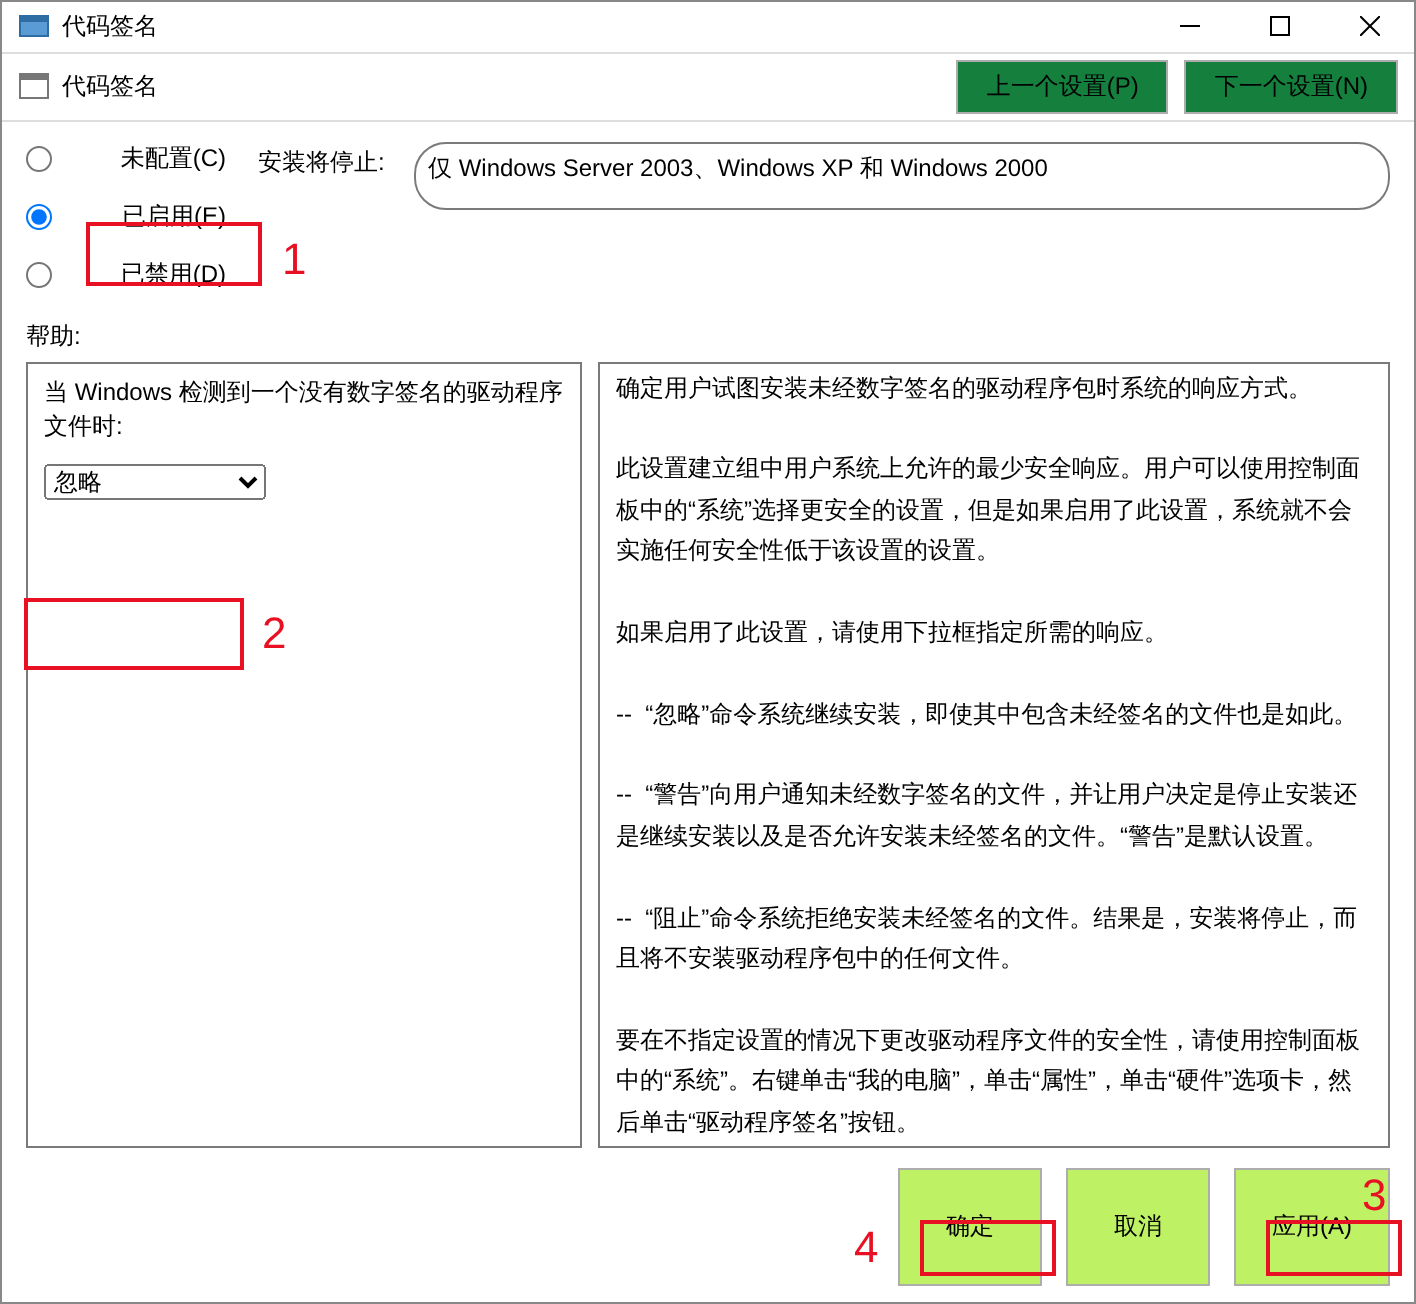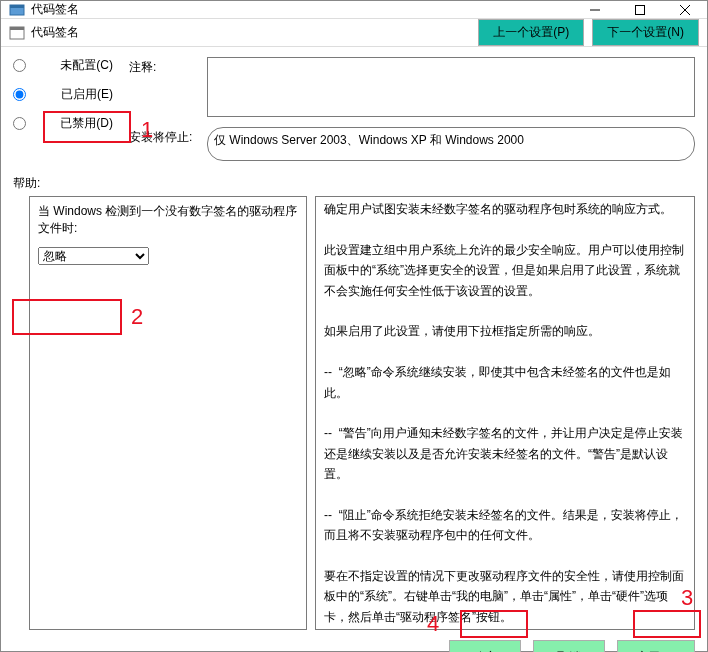--- a/index.html
+++ b/index.html
@@ -43,21 +43,21 @@
     padding-left: 8px;
     border-bottom: 1px solid #ddd;
   }
   .toolbar-icon {
     width: 16px; height: 16px;
     margin-right: 6px;
   }
   .toolbar-title { flex: 1; }
   .nav-btn {
     border: 1px solid #adadad;
-    background: #14b8a6;
+    background: #15803d;
     padding: 4px 14px;
     margin-right: 8px;
     font-family: inherit;
     font-size: 12px;
   }
   .content {
     flex: 1;
     display: flex;
     flex-direction: column;
     padding: 10px 12px 8px 12px;
@@ -120,21 +120,20 @@
     display:flex;
     gap:8px;
     min-height:0;
   }
   .left-pane {
     width: 278px;
     border:1px solid #7a7a7a;
     padding:6px 8px;
     display:flex;
     flex-direction:column;
-    margin-left:16px;
   }
   .right-pane {
     flex:1;
     border:1px solid #7a7a7a;
     padding:2px 8px;
     overflow-y:auto;
     white-space:pre-wrap;
     line-height:1.7;
   }
   select {
@@ -144,22 +143,22 @@
     margin-top:10px;
   }
   .bottom-buttons {
     display:flex;
     justify-content:flex-end;
     gap:12px;
     padding-top:10px;
   }
   .dlg-btn {
     border:1px solid #adadad;
-    background:#86efac;
-    padding:8px 18px;
+    background:#bef264;
+    padding:20px 18px;
     font-family:inherit;
     font-size:12px;
     min-width:72px;
   }
 </style>
 </head>
 <body>
 
 <div class="window">
 
@@ -214,24 +213,20 @@
           <span>已启用(E)</span>
         </label>
         <label class="radio-row">
           <input type="radio" name="state" style="">
           <span>已禁用(D)</span>
         </label>
       </div>
 
       <div class="fields-col">
         <div class="field-row">
-          <div class="field-label">注释:</div>
-          <div class="field-box"></div>
-        </div>
-        <div class="field-row">
           <div class="field-label">安装将停止:</div>
           <div class="field-box platform-box">仅 Windows Server 2003、Windows XP 和 Windows 2000</div>
         </div>
       </div>
     </div>
 
     <div class="labels-row">
       <div>帮助:</div>
     </div>
 

